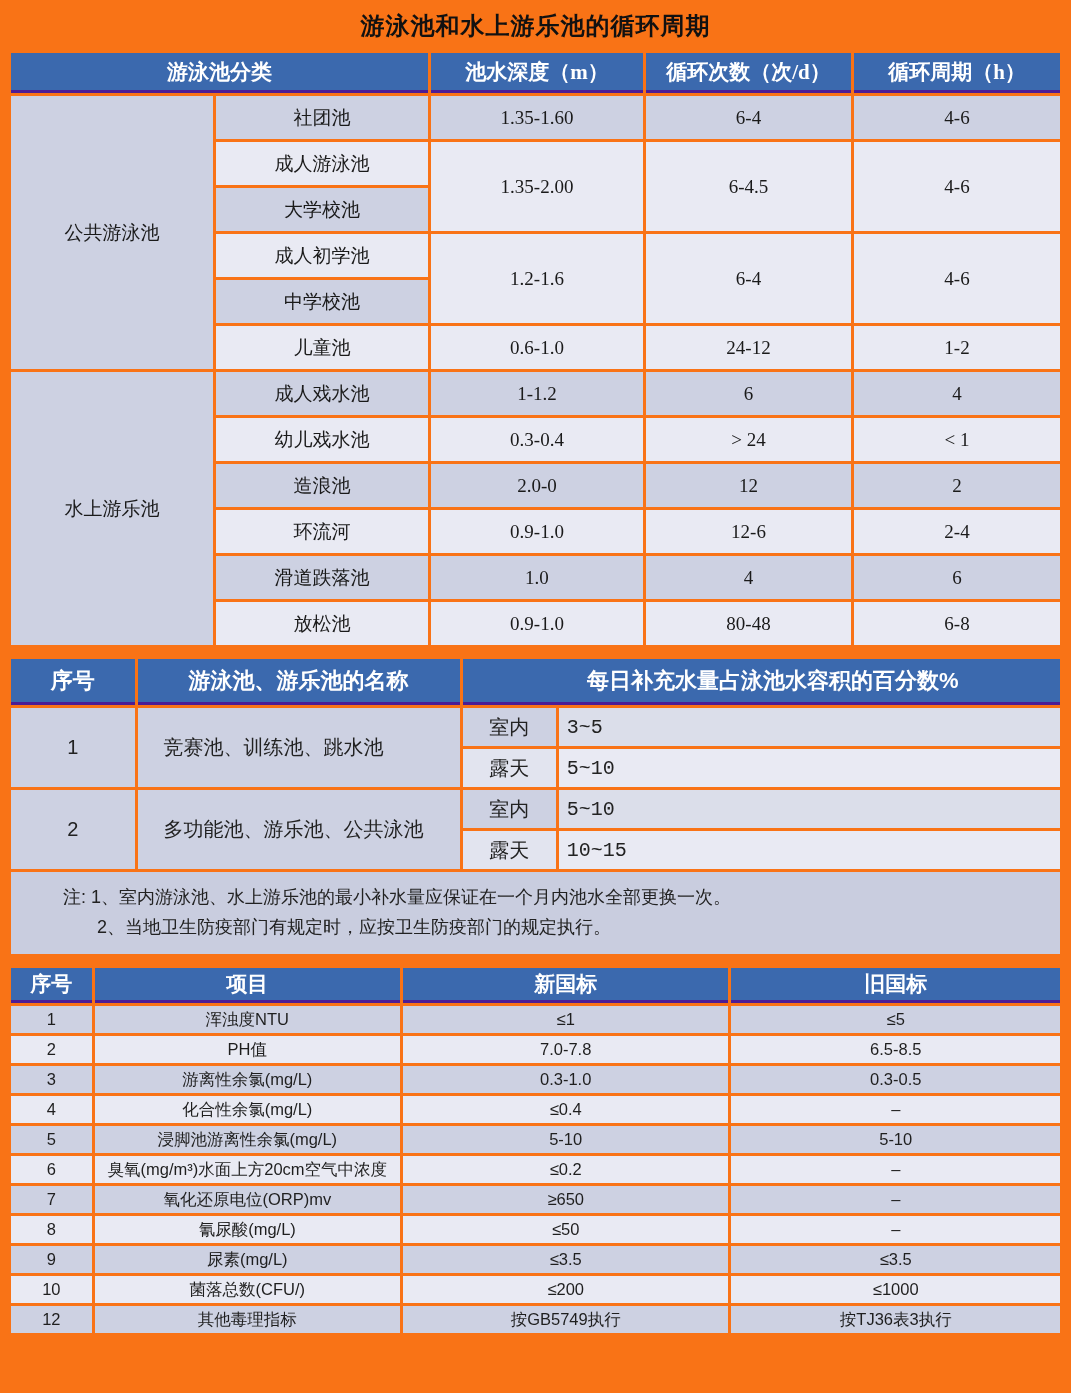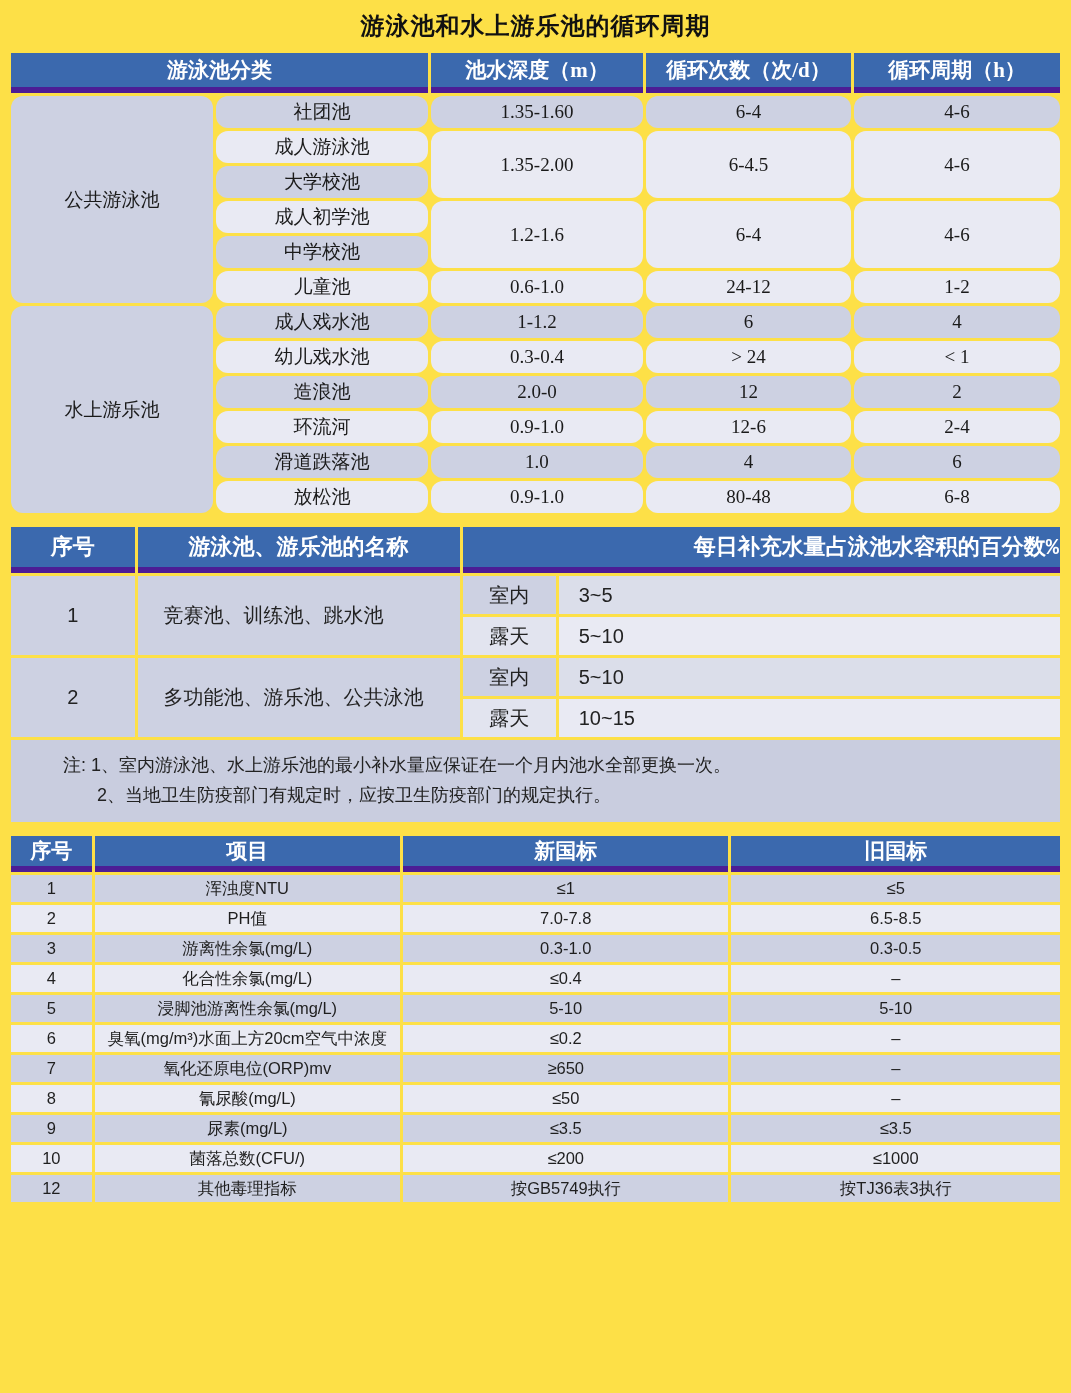--- a/index.html
+++ b/index.html
@@ -1,19 +1,19 @@
 <!DOCTYPE html>
 <html><head>
 <meta charset="utf-8">
 <style>
   html, body { margin: 0; padding: 0; background: #ffffff; }
   .page {
     width: 1071px;
     height: 1393px;
-    background: #fde047;
+    background: #f97316;
     font-family: "Liberation Sans", sans-serif;
     color: #1c1c1c;
     overflow: hidden;
     box-sizing: border-box;
     padding: 0 8px;
   }
   .doc-title {
     text-align: center;
     font-weight: bold;
     color: #111111;
@@ -31,51 +31,50 @@
     table-layout: fixed;
     margin-top: 8px;
   }
   th, td { box-sizing: border-box; overflow: hidden; }
 
   
   th {
     background: #3B69AE;
     color: #ffffff;
     font-weight: bold;
-    border-bottom: 6px solid #4c1d95;
+    border-bottom: 3px solid #4c1d95;
     text-align: center;
     vertical-align: middle;
   }
 
   
   .cd { background: #CDD1E2; }   
   .cl { background: #E9EAF3; }   
   .cm { background: #DBDEEA; }   
   .cs { background: #E2E4EF; }   
   .note-bg { background: #C9CDDF; }
 
   
   .t1 { font-family: "Liberation Serif", serif; }
   .t1 th { height: 40px; font-size: 21px; font-family: "Liberation Serif", serif; }
   .t1 td {
-    height: 32px;
+    height: 43px;
     text-align: center;
     vertical-align: middle;
     font-size: 19px;
     color: #1a1a1a;
-    border-radius: 12px;
   }
 
   
   .t2 th { height: 46px; font-size: 22px; }
-  .t2 th.val-h { text-align: right; padding-left: 24px; font-family: Liberation Mono, monospace; }
+  .t2 th.val-h { text-align: center; padding-left: 24px; }
   .t2 td { height: 38px; vertical-align: middle; font-size: 20px; color: #222; }
   .t2 td.center { text-align: center; }
   .t2 td.name { text-align: left; padding-left: 26px; }
-  .t2 td.val { text-align: left; padding-left: 20px; }
+  .t2 td.val { text-align: left; padding-left: 8px; font-family: Liberation Mono, monospace; }
   .t2 td.note {
     height: 80px;
     padding: 10px 0 12px 0;
     font-size: 18px;
     vertical-align: middle;
   }
   .note-line1 { padding-left: 52px; line-height: 30px; }
   .note-line2 { padding-left: 86px; line-height: 30px; }
 
   

